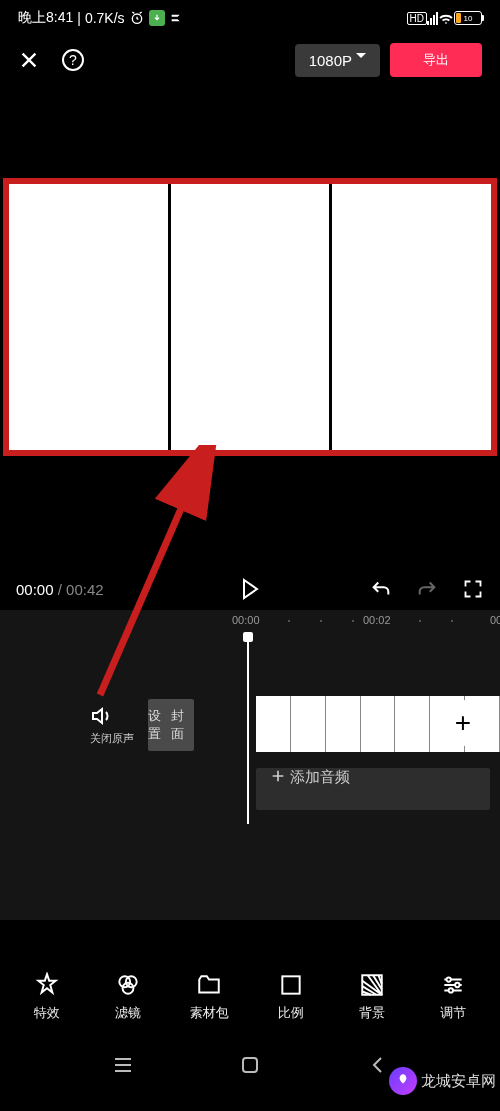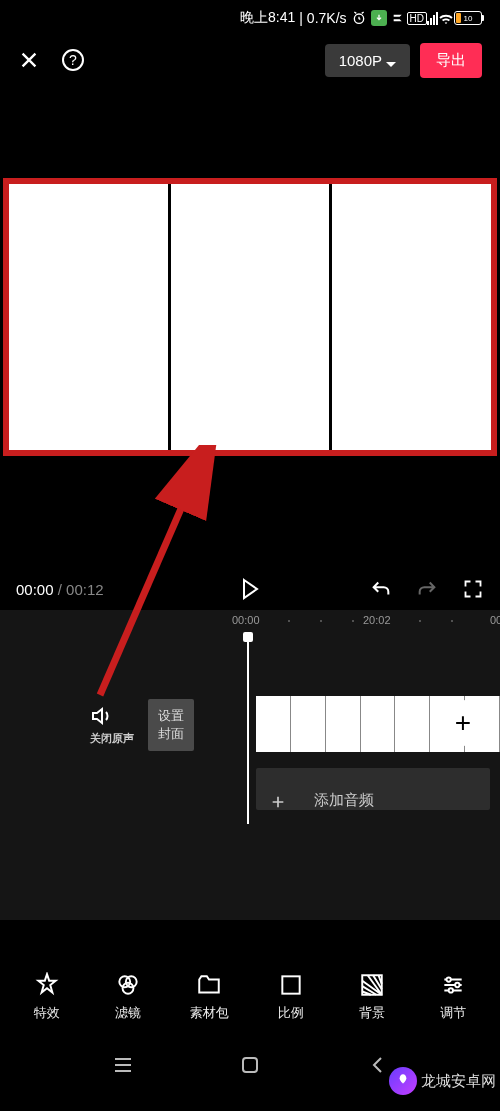--- a/index.html
+++ b/index.html
@@ -9,21 +9,21 @@
   background: #000;
   font-family: -apple-system, "PingFang SC", sans-serif;
   color: #fff;
   position: relative;
   overflow: hidden;
 }
 .status-bar {
   height: 36px;
   display: flex;
   align-items: center;
-  justify-content: flex-end;
+  justify-content: space-between;
   padding: 0 18px;
   font-size: 14px;
   font-weight: 500;
 }
 .status-left { display: flex; align-items: center; gap: 4px; }
 .status-right { display: flex; align-items: center; }
 .status-icon { width: 16px; height: 16px; display: inline-flex; align-items: center; justify-content: center; }
 .green-box { width: 16px; height: 16px; background: #4caf50; border-radius: 3px; display: inline-flex; align-items: center; justify-content: center; font-size: 10px; }
 .hd-icon { font-size: 10px; border: 1px solid #fff; border-radius: 2px; padding: 0 2px; }
 .signal { display: flex; gap: 1px; align-items: flex-end; }
@@ -37,22 +37,22 @@
   height: 48px;
   display: flex;
   align-items: center;
   padding: 0 18px;
   gap: 22px;
 }
 .header-left { display: flex; align-items: center; gap: 22px; flex: 1; }
 .header-right { display: flex; align-items: center; gap: 10px; }
 .close-x { font-size: 28px; color: #fff; }
 .help-circle { width: 22px; height: 22px; border: 2px solid #fff; border-radius: 50%; display: flex; align-items: center; justify-content: center; font-size: 14px; }
-.res-btn { background: #3a3a3a; color: #fff; border: none; padding: 8px 14px; border-radius: 4px; font-size: 15px; display: flex; align-items: flex-end; gap: 4px; }
-.export-btn { background: #ff2d55; color: #fff; border: none; padding: 8px 16px; border-radius: 4px; font-size: 15px; font-weight: 500; }
+.res-btn { background: #3a3a3a; color: #fff; border: none; padding: 8px 14px; border-radius: 4px; font-size: 15px; display: flex; align-items: flex-start; gap: 4px; }
+.export-btn { background: #ff2d55; color: #fff; border: none; padding: 8px 33px; border-radius: 4px; font-size: 13px; font-weight: 500; }
 
 .preview-area {
   margin-top: 94px;
   height: 278px;
   position: relative;
 }
 .red-frame {
   position: absolute;
   left: 3px; right: 3px; top: 0; bottom: 0;
   border: 6px solid #c81e1e;
@@ -113,29 +113,29 @@
 .playhead::before { content:""; position:absolute; top:-2px; left:-4px; width:10px; height:10px; background:#fff; border-radius:2px; }
 
 .track-row {
   position: absolute;
   left: 0; right: 0;
   height: 58px;
   display: flex;
   align-items: center;
 }
 .track-main { top: 86px; }
-.mute-btn { margin-left: 90px; width: 44px; text-align: center; font-weight: bold; }
+.mute-btn { margin-left: 90px; width: 44px; text-align: center; }
 .mute-btn .icon { font-size: 20px; }
 .mute-btn .lbl { font-size: 11px; color: #ccc; margin-top: 4px; }
-.cover-btn { margin-left: 14px; background: #4a4a4a; color: #ddd; width: 46px; height: 52px; display: flex; flex-direction: column; align-items: center; justify-content: center; font-size: 13px; border-radius: 2px; line-height: 1.4; }
+.cover-btn { margin-left: 14px; background: #4a4a4a; color: #ddd; width: 46px; height: 52px; display: flex; flex-direction: row; align-items: center; justify-content: center; font-size: 13px; border-radius: 2px; line-height: 1.4; }
 .clip-strip { position: absolute; left: 256px; right: 0; top: 86px; height: 56px; background: #fff; display: flex; }
 .clip-strip .seg { flex: 1; border-right: 1px solid #888; }
 .add-btn { position: absolute; right: 14px; top: 90px; width: 46px; height: 46px; background: #fff; border-radius: 50%; display: flex; align-items: center; justify-content: center; font-size: 28px; color: #000; z-index: 2; }
 
-.audio-row { position: absolute; left: 256px; right: 10px; top: 158px; height: 42px; background: #2d2d2d; display: flex; align-items: flex-end; padding: 0 14px; gap: 28px; color: #ccc; font-size: 15px; border-radius: 2px; }
+.audio-row { position: absolute; left: 256px; right: 10px; top: 158px; height: 42px; background: #2d2d2d; display: flex; align-items: flex-start; padding: 0 14px; gap: 4px; color: #ccc; font-size: 15px; border-radius: 2px; }
 
 .bottom-toolbar {
   position: absolute;
   bottom: 79px;
   left: 0; right: 0;
   height: 70px;
   display: flex;
   align-items: center;
   justify-content: space-around;
   padding: 0 6px;
@@ -249,21 +249,21 @@
         <path d="M0 0L14 4L0 8z" fill="#c81e1e"></path>
       </marker>
     </defs>
   <path d="M50 250 L150 20" stroke="#c81e1e" stroke-width="7" fill="none" marker-end="url(#ah)"></path>
 </svg>
 
 <div class="time-controls">
   <div class="time-text">
     <span class="time-current">00:00</span>
     <span class="time-total"> / </span>
-    <span class="time-total">00:12</span>
+    <span class="time-total">00:42</span>
   </div>
   <span class="play-btn">
     <svg width="18" height="22" viewBox="0 0 18 22" fill="none" stroke="#fff" stroke-width="2">
         <path d="M3 2l13 9-13 9z"></path>
       </svg>
   </span>
   <div class="right-controls">
     <span class="ctrl-icon">
       <svg width="24" height="22" viewBox="0 0 24 22" fill="none" stroke="#fff" stroke-width="2.2">
           <path d="M9 4L4 9l5 5M4 9h11a5 5 0 015 5v3"></path>
@@ -283,21 +283,21 @@
 </div>
 
 <div class="timeline-area">
   <div class="timeline-ruler">
     <span class="ruler-tick" style="left:232px">00:00</span>
     <div class="ruler-dots" style="left:288px">
         <span></span>
         <span></span>
         <span></span>
       </div>
-    <span class="ruler-tick" style="left:363px">20:02</span>
+    <span class="ruler-tick" style="left:363px">00:02</span>
     <div class="ruler-dots" style="left:419px">
         <span></span>
         <span></span>
       </div>
     <span class="ruler-tick" style="left:490px">00</span>
   </div>
   <div class="playhead"></div>
 
   <div class="track-row track-main">
     <div class="mute-btn">

